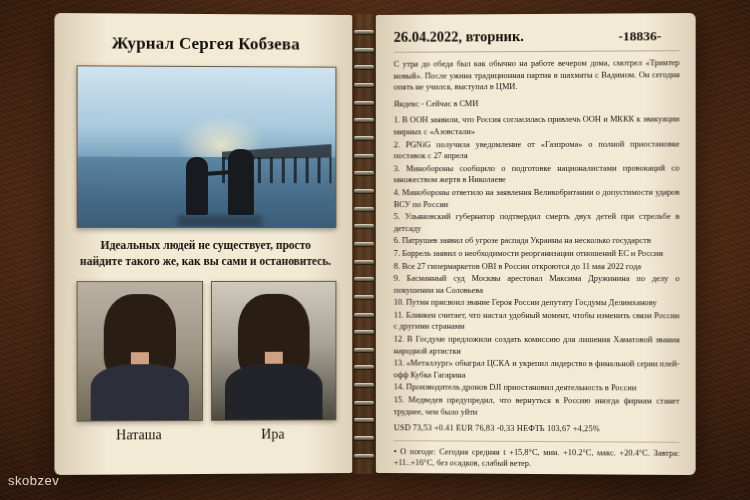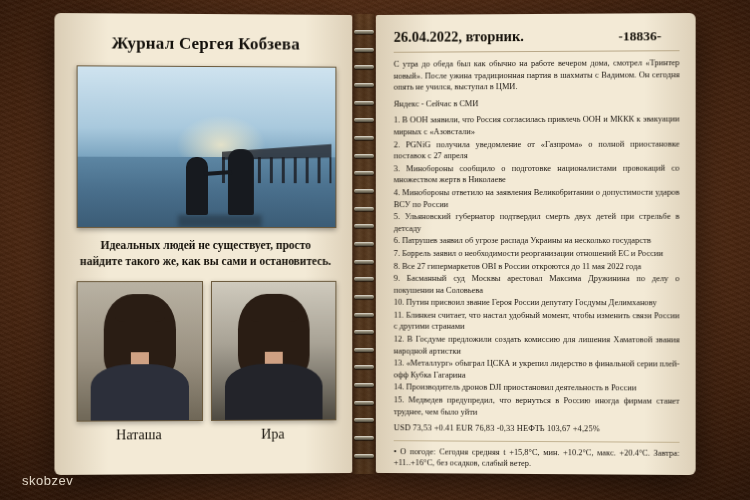--- a/index.html
+++ b/index.html
@@ -302,21 +302,21 @@
     letter-spacing: 0.1px;
   }
   .weather {
     border-top: 1px solid #c2b291;
     padding-top: 5px;
     margin-top: 2px;
   }
   
   .watermark {
     position: absolute;
-    left: 22px;
+    left: 8px;
     bottom: 12px;
     font-family: "Liberation Sans", sans-serif;
     font-size: 13px;
     color: #efe6d6;
     opacity: 0.92;
     letter-spacing: 0.5px;
   }
 </style>
 </head>
 <body>

